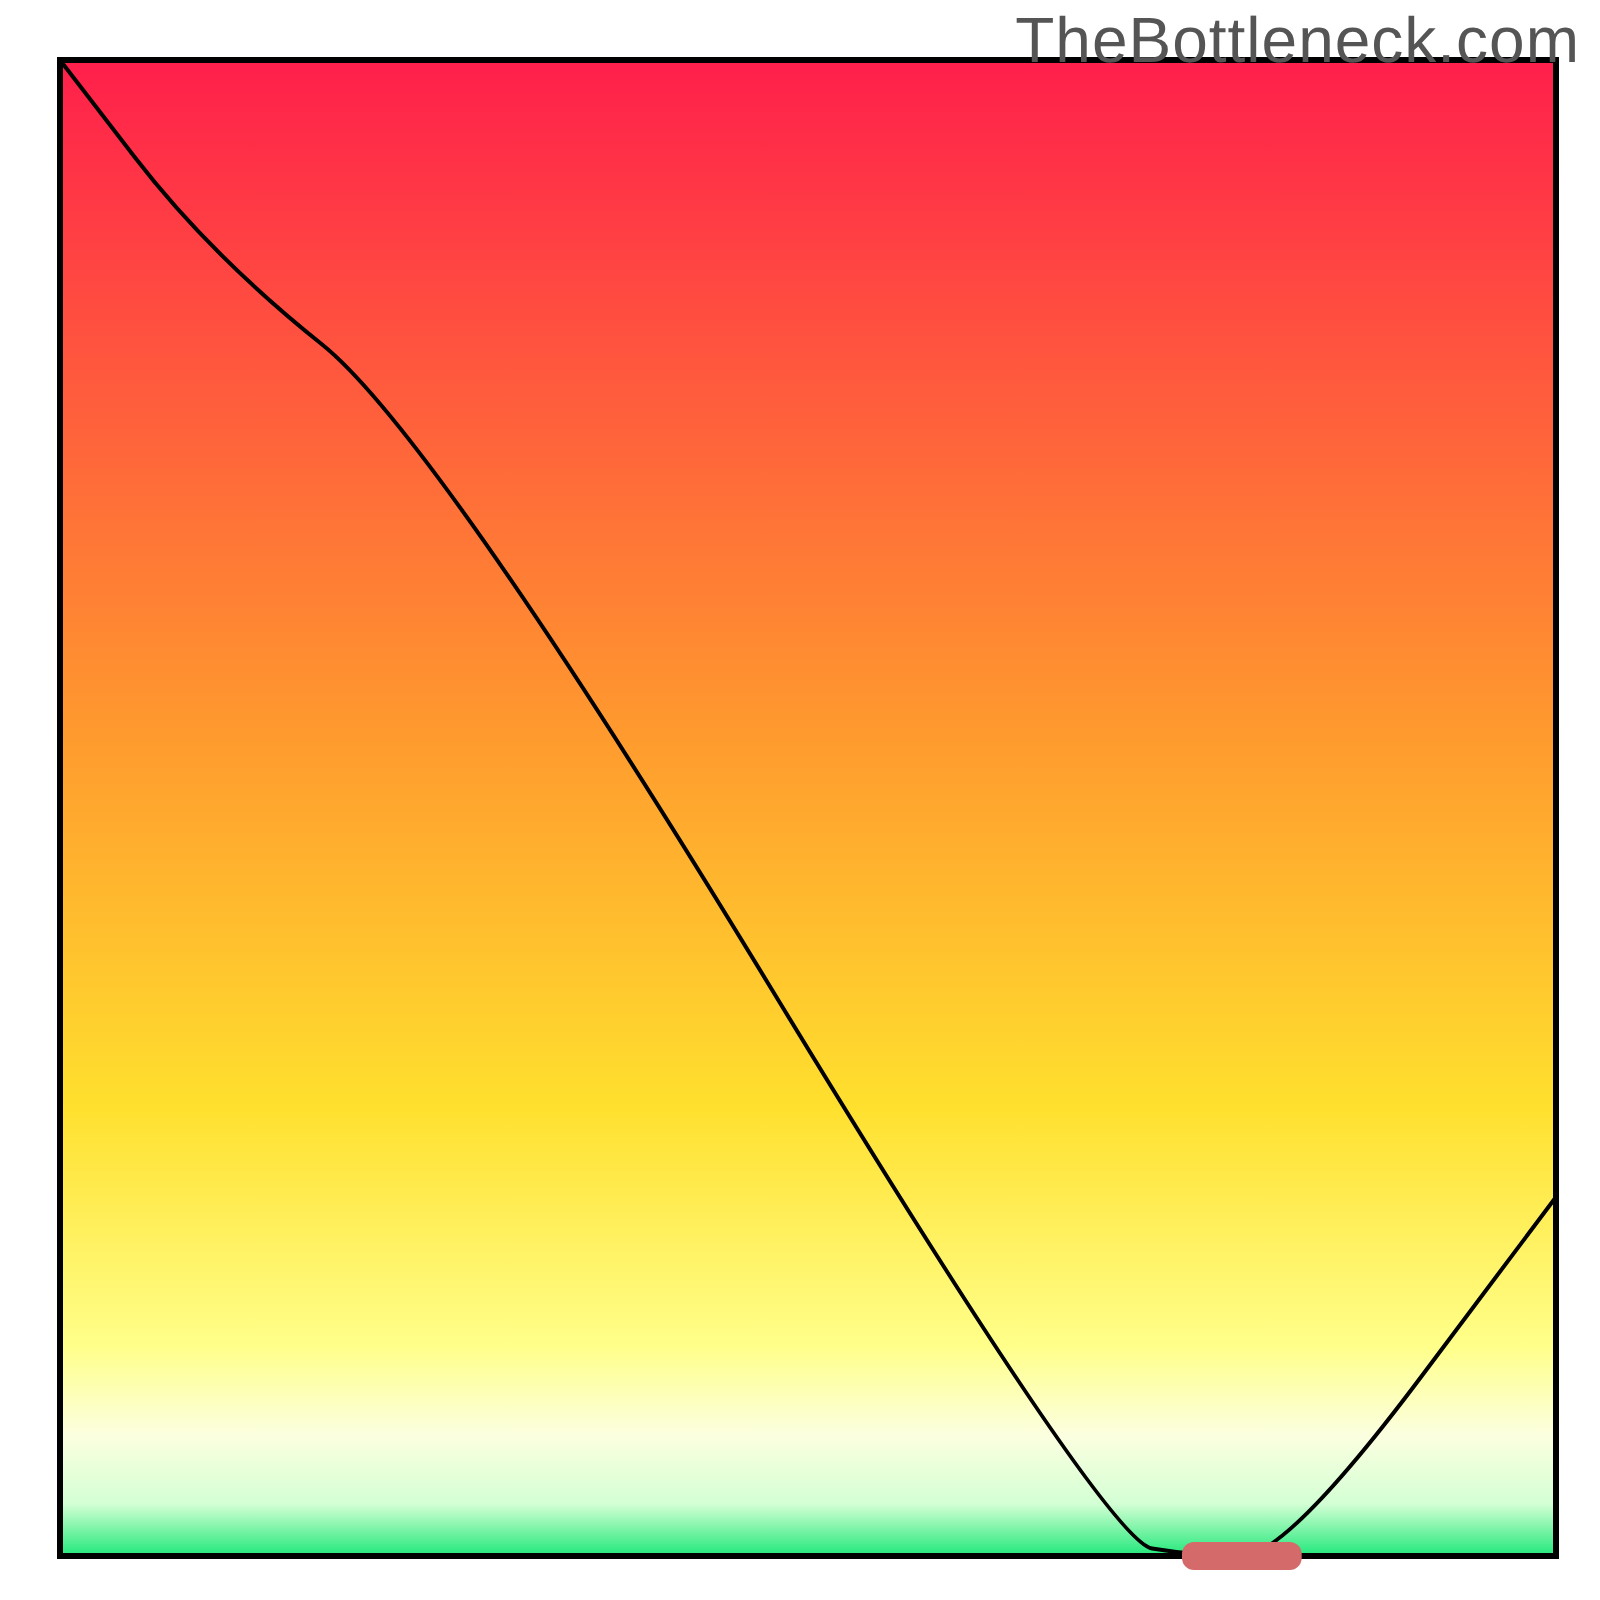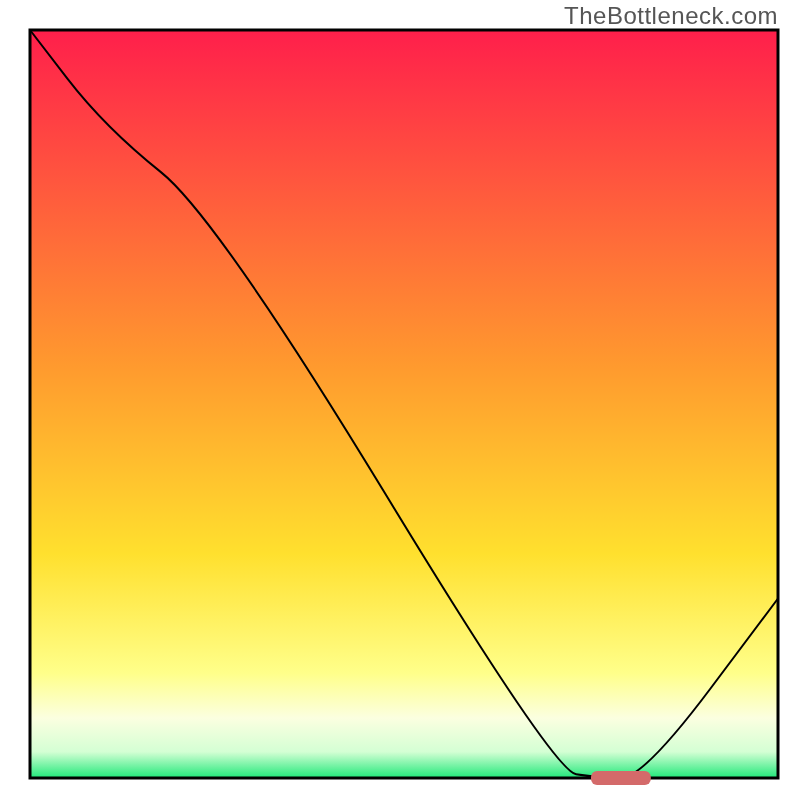--- a/index.html
+++ b/index.html
@@ -12,23 +12,23 @@
     overflow: hidden;
   }
   .frame {
     position: relative;
     width: 800px;
     height: 800px;
   }
   .watermark {
     position: absolute;
     top: 2px;
-    right: 22px;
+    right: 10px;
     color: #555;
-    font-size: 24px;
+    font-size: 32px;
     letter-spacing: 0.5px;
     font-weight: 500;
     z-index: 4;
   }
   svg.plot {
     position: absolute;
     top: 0;
     left: 0;
     width: 800px;
     height: 800px;

